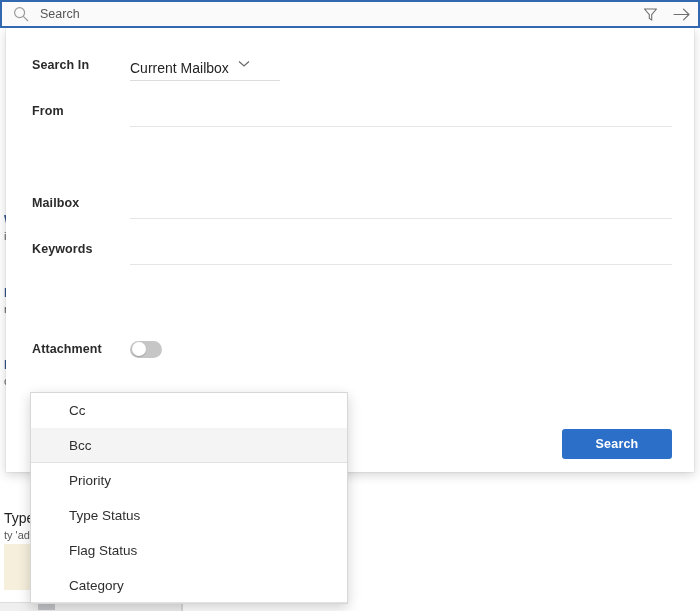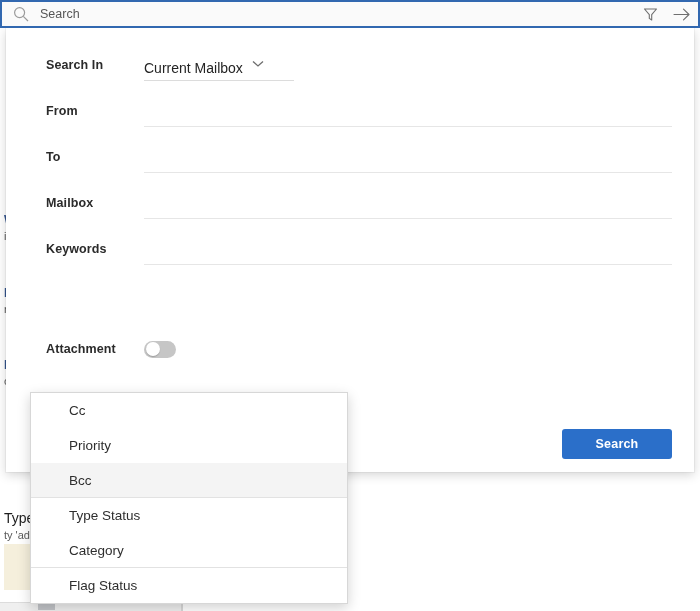--- a/index.html
+++ b/index.html
@@ -150,21 +150,20 @@
     z-index: 30;
   }
 
   .field-row {
     position: absolute;
     left: 0;
     width: 688px;
     height: 46px;
     display: flex;
     align-items: center;
-    padding-left: 14px;
   }
   .field-label {
     width: 124px;
     padding-left: 26px;
     font-size: 12.5px;
     font-weight: 700;
     color: #2b2b2b;
     letter-spacing: .1px;
   }
   .field-underline {
@@ -351,26 +350,20 @@
       </div>
     </div>
 
     <div class="field-row" style="top:60px">
       <div class="field-label">From</div>
       <div class="field-underline">
         <input class="text-input" value="" style="">
       </div>
     </div>
 
-    <div class="field-row" style="top:106px">
-      <div class="field-label">To</div>
-      <div class="field-underline">
-        <input class="text-input" value="" style="">
-      </div>
-    </div>
 
     <div class="field-row" style="top:152px">
       <div class="field-label">Mailbox</div>
       <div class="field-underline">
         <input class="text-input" value="" style="">
       </div>
     </div>
 
     <div class="field-row" style="top:198px">
       <div class="field-label">Keywords</div>
@@ -399,34 +392,34 @@
       <span class="label">Add more options</span>
     </div>
 
     <button class="search-btn">Search</button>
   </div>
 
   <div class="menu">
     <div class="menu-item">
       <span>Cc</span>
     </div>
+    <div class="menu-item hover divider-after">
+      <span>Bcc</span>
+    </div>
     <div class="menu-item">
       <span>Priority</span>
     </div>
-    <div class="menu-item hover divider-after">
-      <span>Bcc</span>
-    </div>
     <div class="menu-item">
       <span>Type Status</span>
     </div>
+    <div class="menu-item">
+      <span>Flag Status</span>
+    </div>
     <div class="menu-item divider-after">
       <span>Category</span>
-    </div>
-    <div class="menu-item">
-      <span>Flag Status</span>
     </div>
   </div>
 
   <div class="searchbar">
     <span class="s-icon">
       <svg width="16" height="16" viewBox="0 0 16 16">
         <circle cx="6.6" cy="6.6" r="5" fill="none" stroke="currentColor" stroke-width="1.2"></circle>
         <path d="M10.3 10.3 L15 15" stroke="currentColor" stroke-width="1.2"></path>
       </svg>
     </span>

